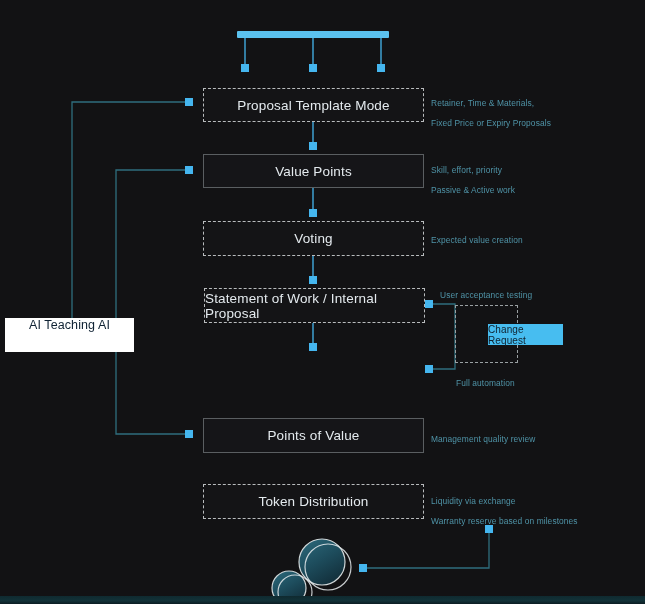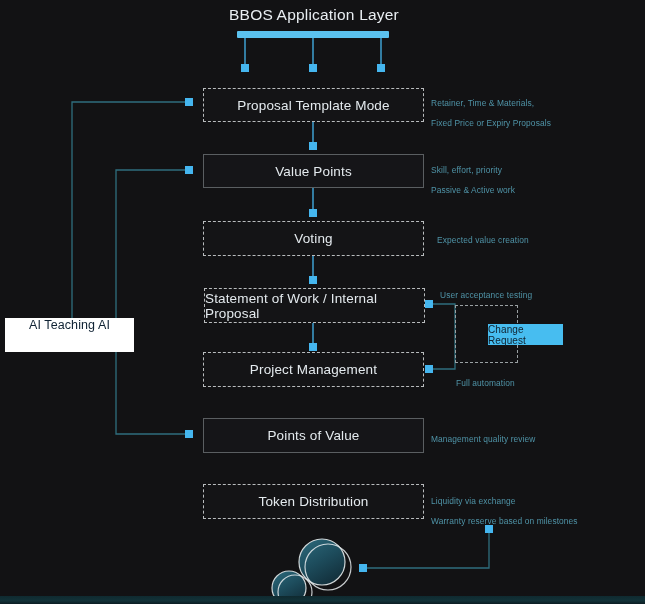--- a/index.html
+++ b/index.html
@@ -152,21 +152,20 @@
         <stop offset="55%" stop-color="#1d4c5c"></stop>
         <stop offset="100%" stop-color="#13313d"></stop>
       </linearGradient>
     </defs>
     <circle cx="322" cy="562" r="23" fill="url(#bubGrad)" stroke="#cfd6d8" stroke-width="1.2"></circle>
     <circle cx="328" cy="567" r="23" fill="none" stroke="#e7ecee" stroke-width="1.2" opacity="0.85"></circle>
     <circle cx="289" cy="588" r="17" fill="url(#bubGrad)" stroke="#cfd6d8" stroke-width="1.2"></circle>
     <circle cx="295" cy="592" r="17" fill="none" stroke="#e7ecee" stroke-width="1.2" opacity="0.85"></circle>
   </svg>
 
-  <div class="title">BBOS Application Layer</div>
   <div class="header-bar"></div>
 
   <div class="node" style="left:241px; top:64px;"></div>
   <div class="node" style="left:309px; top:64px;"></div>
   <div class="node" style="left:377px; top:64px;"></div>
 
   <div class="node" style="left:185px; top:98px;"></div>
   <div class="node" style="left:185px; top:166px;"></div>
   <div class="node" style="left:185px; top:430px;"></div>
 
@@ -190,37 +189,34 @@
   </div>
 
   <div class="flowbox dashed" style="left:203px; top:221px; width:221px; height:35px;">
     <span>Voting</span>
   </div>
 
   <div class="flowbox dashed" style="left:204px; top:288px; width:221px; height:35px;">
     <span>Statement of Work / Internal Proposal</span>
   </div>
 
-  <div class="flowbox dashed" style="left:203px; top:352px; width:221px; height:35px;">
-    <span>Project Management</span>
-  </div>
 
   <div class="flowbox solid" style="left:203px; top:418px; width:221px; height:35px;">
     <span>Points of Value</span>
   </div>
 
   <div class="flowbox dashed" style="left:203px; top:484px; width:221px; height:35px;">
     <span>Token Distribution</span>
   </div>
 
   <div class="note" style="left:431px; top:93px;">Retainer, Time &amp; Materials,
 Fixed Price or Expiry Proposals</div>
   <div class="note" style="left:431px; top:160px;">Skill, effort, priority
 Passive &amp; Active work</div>
-  <div class="note" style="left:431px; top:230px;margin-left:6px;">Expected value creation</div>
+  <div class="note" style="left:431px; top:230px;">Expected value creation</div>
   <div class="note" style="left:440px; top:285px;">User acceptance testing</div>
   <div class="note" style="left:456px; top:373px;">Full automation</div>
   <div class="note" style="left:431px; top:429px;">Management quality review</div>
   <div class="note" style="left:431px; top:491px;">Liquidity via exchange
 Warranty reserve based on milestones</div>
 
   <div class="cr-dash"></div>
   <div class="cr-box">
     <span>Change Request</span>
   </div>

